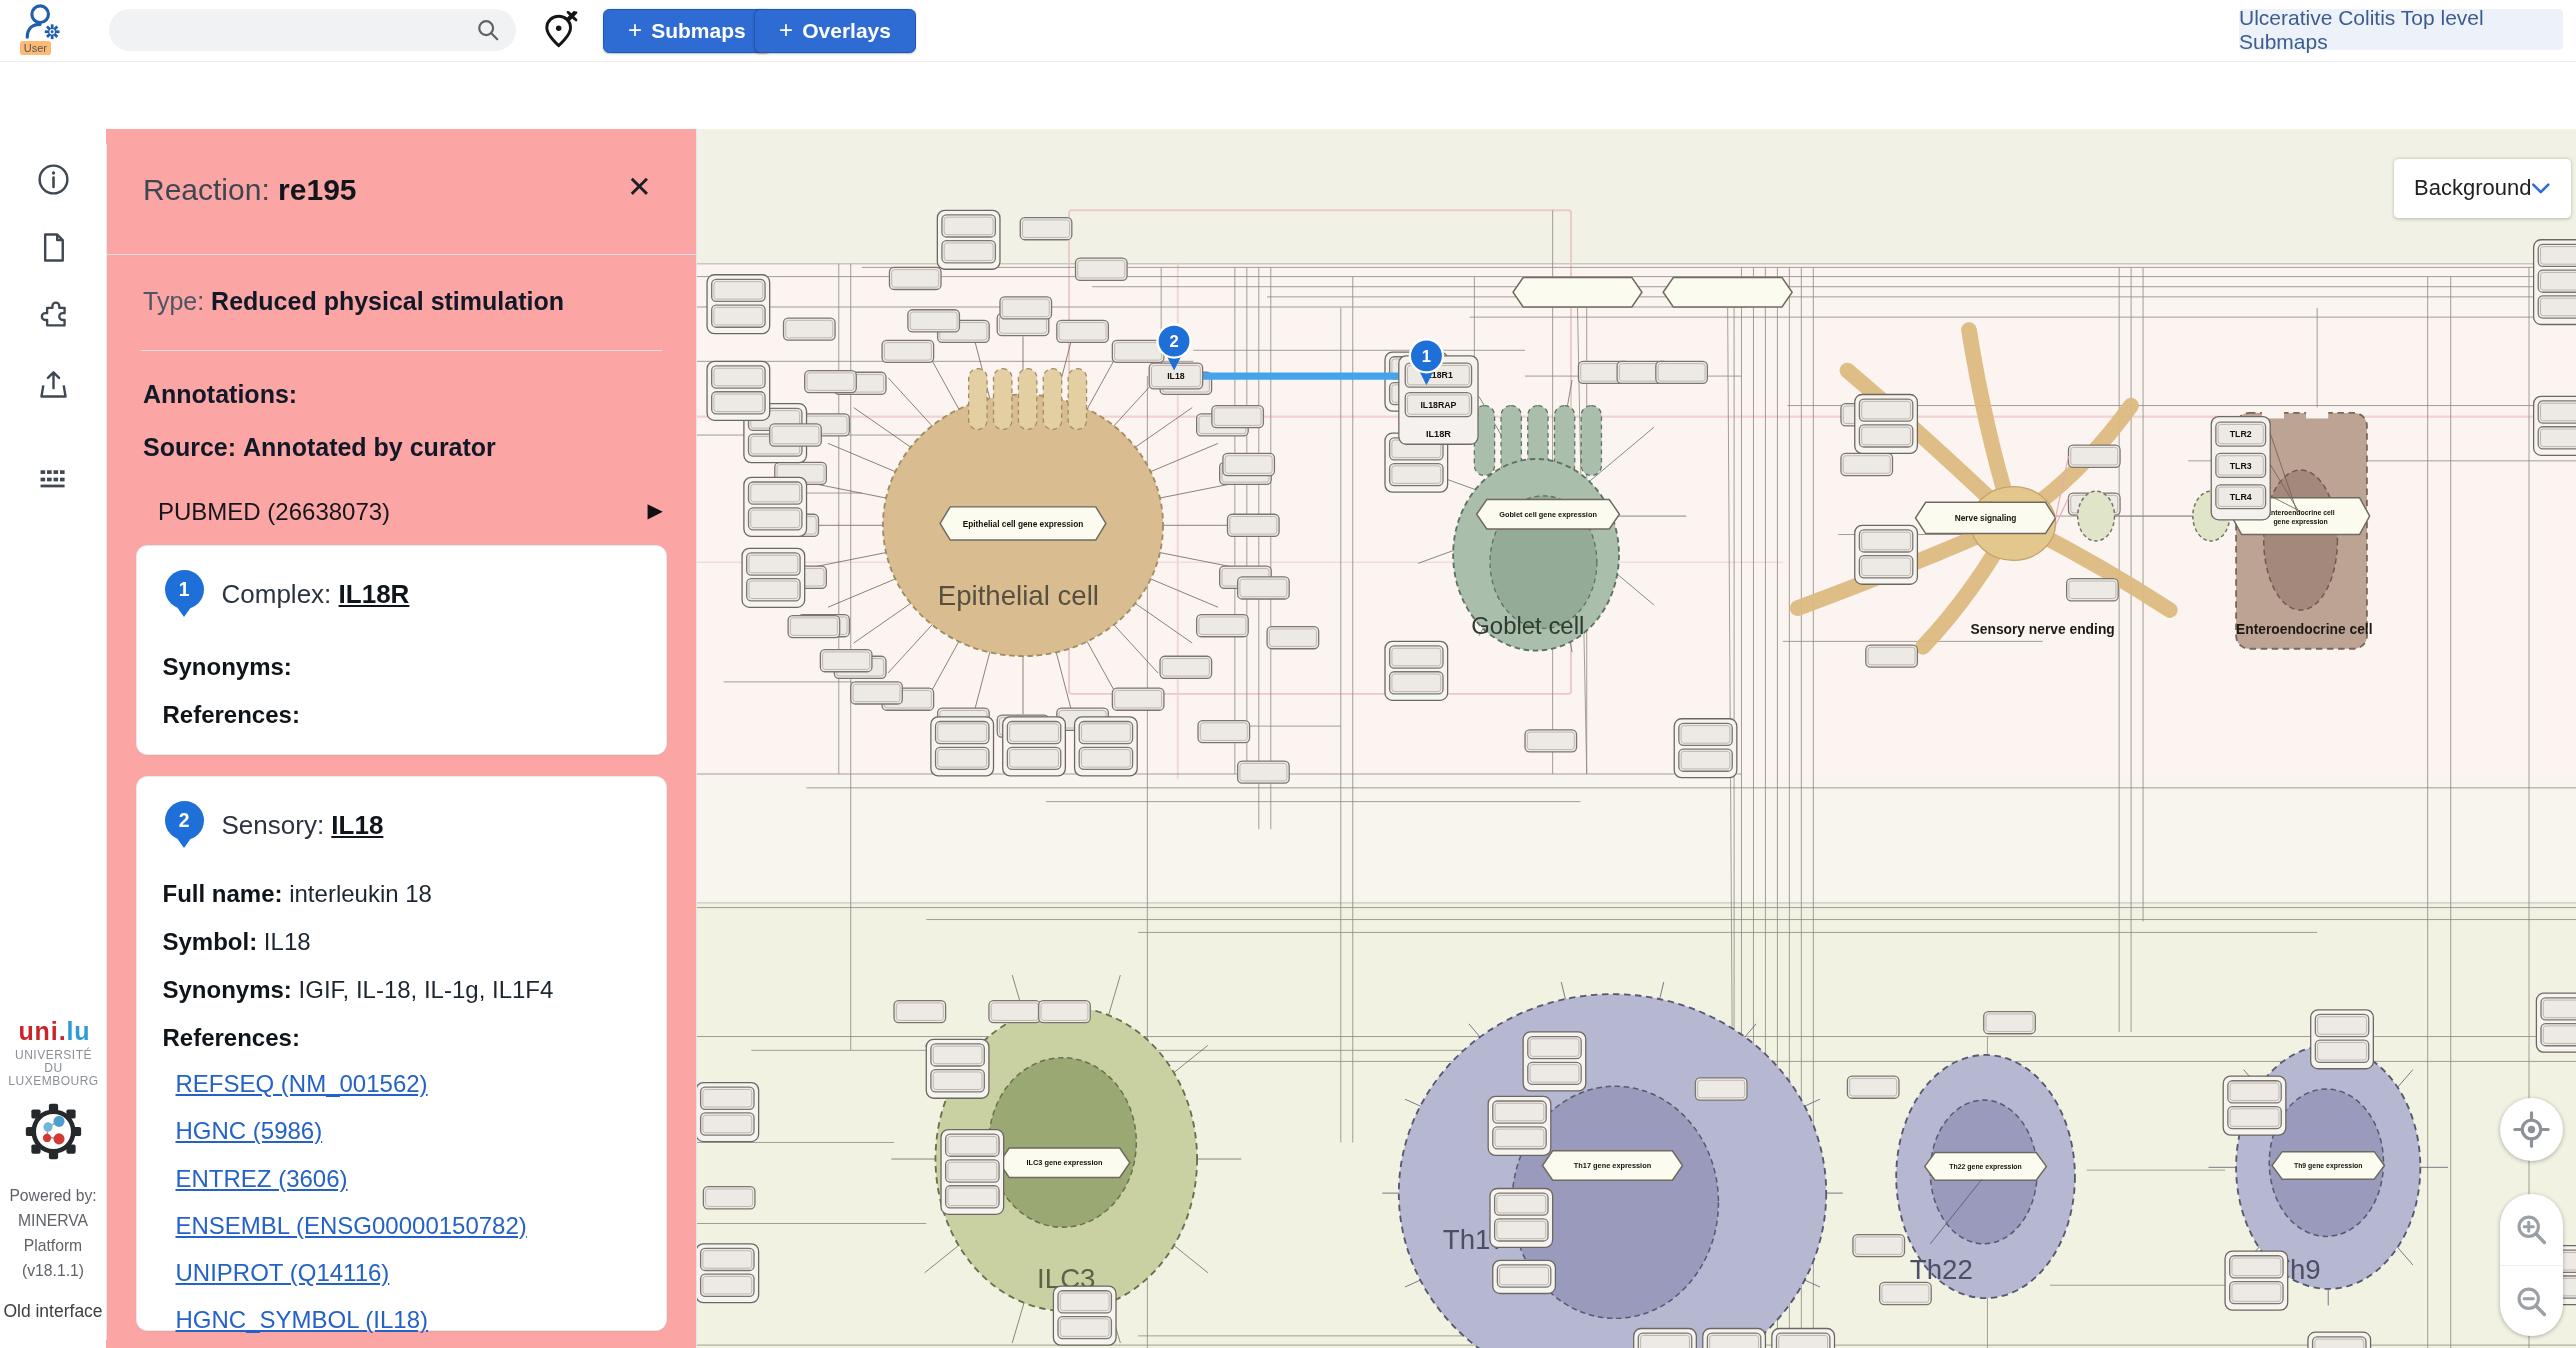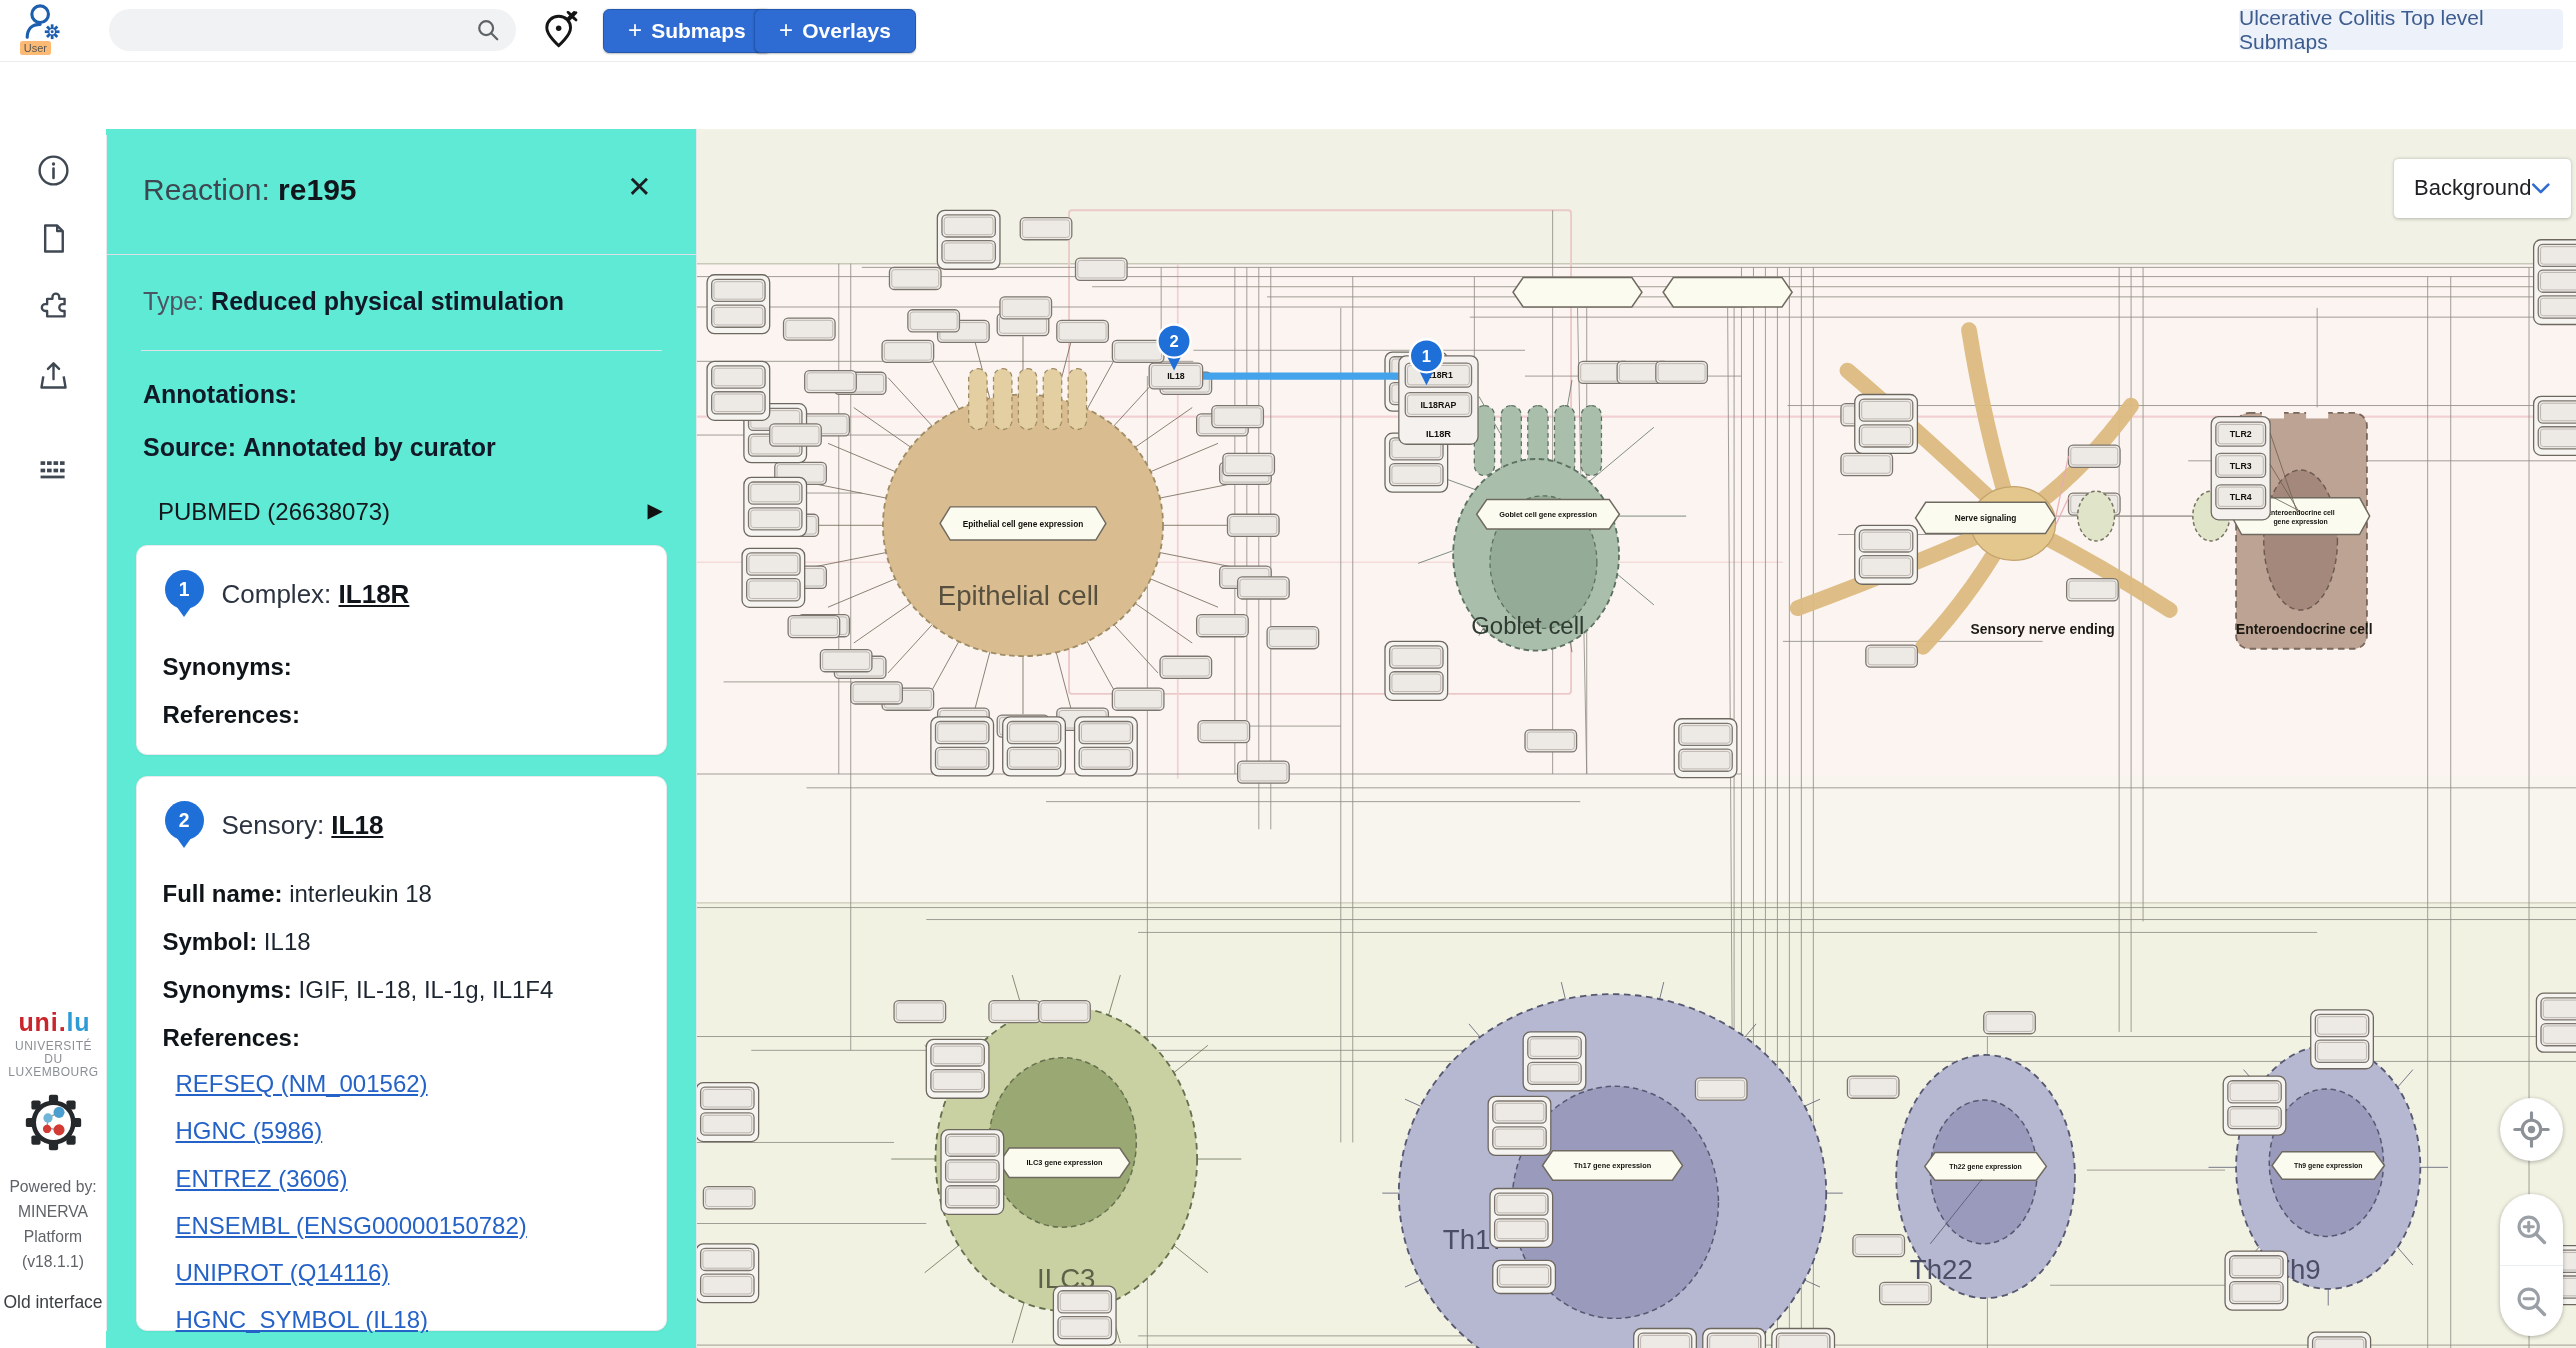--- a/index.html
+++ b/index.html
@@ -18,31 +18,31 @@
   #overlays-btn{left:754px;}
   .plus{font-weight:normal;font-size:24px;margin-top:-1.8px;}
   #project-chip{position:absolute;left:2239px;top:9.2px;width:324px;height:41px;background:#edf1f9;border-radius:4.6px;color:#3c5c8f;font-size:21px;display:flex;align-items:center;cursor:pointer;}
 
   
   #tabbar{position:absolute;left:0;top:61px;width:2576px;height:68px;background:#fff;border-bottom:1.8px solid #d9dce1;z-index:29;}
   #main-map-tab{position:absolute;left:108px;top:11px;width:112px;height:50px;background:#e9f1fd;border:1.8px solid #47566a;border-radius:7.4px;color:#2457ae;font-weight:bold;font-size:21px;display:flex;align-items:center;justify-content:center;}
   #show-comments-btn{position:absolute;left:2405px;top:13px;width:158px;height:44px;background:#fff;border:1.8px solid #9db8dd;border-radius:7.4px;color:#2457ae;font-weight:bold;font-size:21px;display:flex;align-items:center;justify-content:center;cursor:pointer;}
 
   
-  #sidebar{position:absolute;left:0;top:135px;width:106px;height:1196px;background:#fff;border-right:0.9px solid #e7e9ec;z-index:28;}
+  #sidebar{position:absolute;left:0;top:144px;width:106px;height:1196px;background:#fff;border-right:0.9px solid #e7e9ec;z-index:28;}
   .side-icon{position:absolute;left:35px;width:37px;height:37px;color:#3f4852;cursor:pointer;}
   #uni-logo{position:absolute;left:13px;top:873px;width:83px;text-align:center;font-weight:bold;font-size:25px;letter-spacing:0.9px;}
   #uni-logo .red{color:#c9252c;} #uni-logo .blue{color:#2e9bd6;}
   #uni-name{position:absolute;left:5.5px;top:905px;width:96px;text-align:center;font-size:12px;color:#8a8f96;letter-spacing:0.5px;line-height:13px;}
   #minerva-logo{position:absolute;left:24px;top:958px;width:59px;height:59px;}
   #powered{position:absolute;left:0;top:1039px;width:106px;text-align:center;font-size:15.7px;color:#5f6368;line-height:25px;}
   #old-interface{position:absolute;left:0;top:1157px;width:106px;text-align:center;font-size:17.5px;color:#3c4043;cursor:pointer;}
 
   
-  #panel{position:absolute;left:106px;top:129px;width:590px;height:1220px;background:#5eead4;border-right:1.8px solid #e2e5ea;z-index:27;overflow:hidden;}
+  #panel{position:absolute;left:106px;top:129px;width:590px;height:1220px;background:#fca5a5;border-right:1.8px solid #e2e5ea;z-index:27;overflow:hidden;}
   #panel-header{position:absolute;left:37px;top:44px;font-size:30px;color:#3e4650;}
   #panel-header b{color:#11161d;}
   #panel-close{position:absolute;left:521px;top:41px;font-size:29.5px;color:#1b1f24;cursor:pointer;}
   .divider-full{position:absolute;left:0;width:590px;border-top:1.8px solid #dcdfe4;}
   .divider-inset{position:absolute;left:35px;width:521px;border-top:1.8px solid #dfe2e6;}
   .p-row{position:absolute;left:37px;font-size:25px;color:#4b5563;}
   .p-row b{color:#111827;}
   .p-bold{position:absolute;left:37px;font-size:25px;font-weight:bold;color:#111827;}
   #pubmed-row{position:absolute;left:52px;top:369px;width:505px;font-size:24px;color:#14181d;cursor:pointer;}
   #pubmed-caret{position:absolute;right:0;top:0;font-size:20px;color:#111;}

